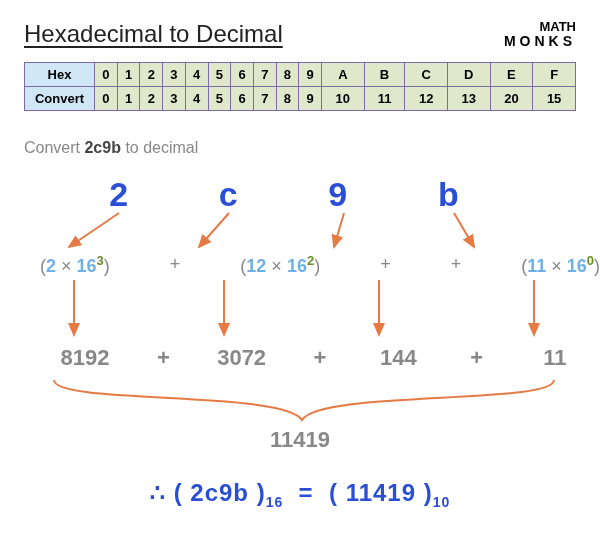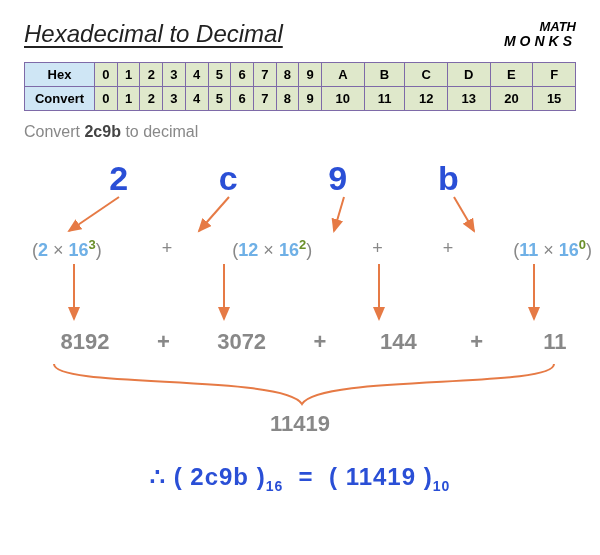--- a/index.html
+++ b/index.html
@@ -1,32 +1,32 @@
 <!DOCTYPE html>
 <html><head>
 <meta charset="utf-8">
 <style>
   * { box-sizing: border-box; margin: 0; padding: 0; }
   body { font-family: Arial, Helvetica, sans-serif; width: 600px; height: 555px; padding: 20px 24px; position: relative; background: #fff; }
-  .header { display: flex; justify-content: space-between; align-items: flex-start; margin-bottom: 12px; font-style: italic; }
+  .header { display: flex; justify-content: space-between; align-items: flex-start; margin-bottom: 12px; }
   .title { font-size: 24px; font-weight: 500; text-decoration: underline; text-underline-offset: 4px; color: #222; }
   .brand { font-weight: 700; text-align: right; line-height: 1.1; font-size: 13px; }
   .brand-monks { letter-spacing: 4px; font-size: 14px; }
-  table.hextab { border-collapse: collapse; width: 100%; margin-bottom: 12px; border-radius: 17px; }
+  table.hextab { border-collapse: collapse; width: 100%; margin-bottom: 28px; border-radius: 17px; }
   table.hextab td { border: 1px solid #7e6aa8; text-align: center; font-size: 13px; padding: 4px 0; font-weight: 600; }
   table.hextab td.label { background: #cfe6f5; width: 70px; }
   table.hextab td.val { background: #dfe8cb; }
   .prompt { color: #888; font-size: 16px; margin-bottom: 18px; }
   .prompt .hexval { color: #444; font-weight: 700; }
 
   .workarea { position: relative; height: 300px; }
   .digits { display: flex; position: absolute; top: 0; left: 40px; width: 440px; justify-content: space-around; }
   .digit { font-size: 34px; font-weight: 700; color: #2a4fd6; }
 
-  .expansion { position: absolute; top: 78px; left: 8px; width: 560px; display: flex; justify-content: space-between; font-size: 18px; }
+  .expansion { position: absolute; top: 78px; left: 16px; width: 560px; display: flex; justify-content: space-between; font-size: 18px; }
   .term { white-space: nowrap; }
   .term .paren, .term .times, .term .plus { color: #888; }
   .term .coef { color: #6fb0e6; font-weight: 600; }
   .term .base { color: #6fb0e6; font-weight: 600; }
   .term sup { color: #6a8f2a; font-weight: 600; font-size: 13px; }
   .plus-sep { color: #888; font-size: 18px; align-self: center; }
 
   .results { position: absolute; top: 170px; left: 16px; width: 560px; display: flex; justify-content: space-between; font-size: 22px; color: #888; font-weight: 600; }
   .result-num { width: 90px; text-align: center; }
   .result-plus { color: #888; }

